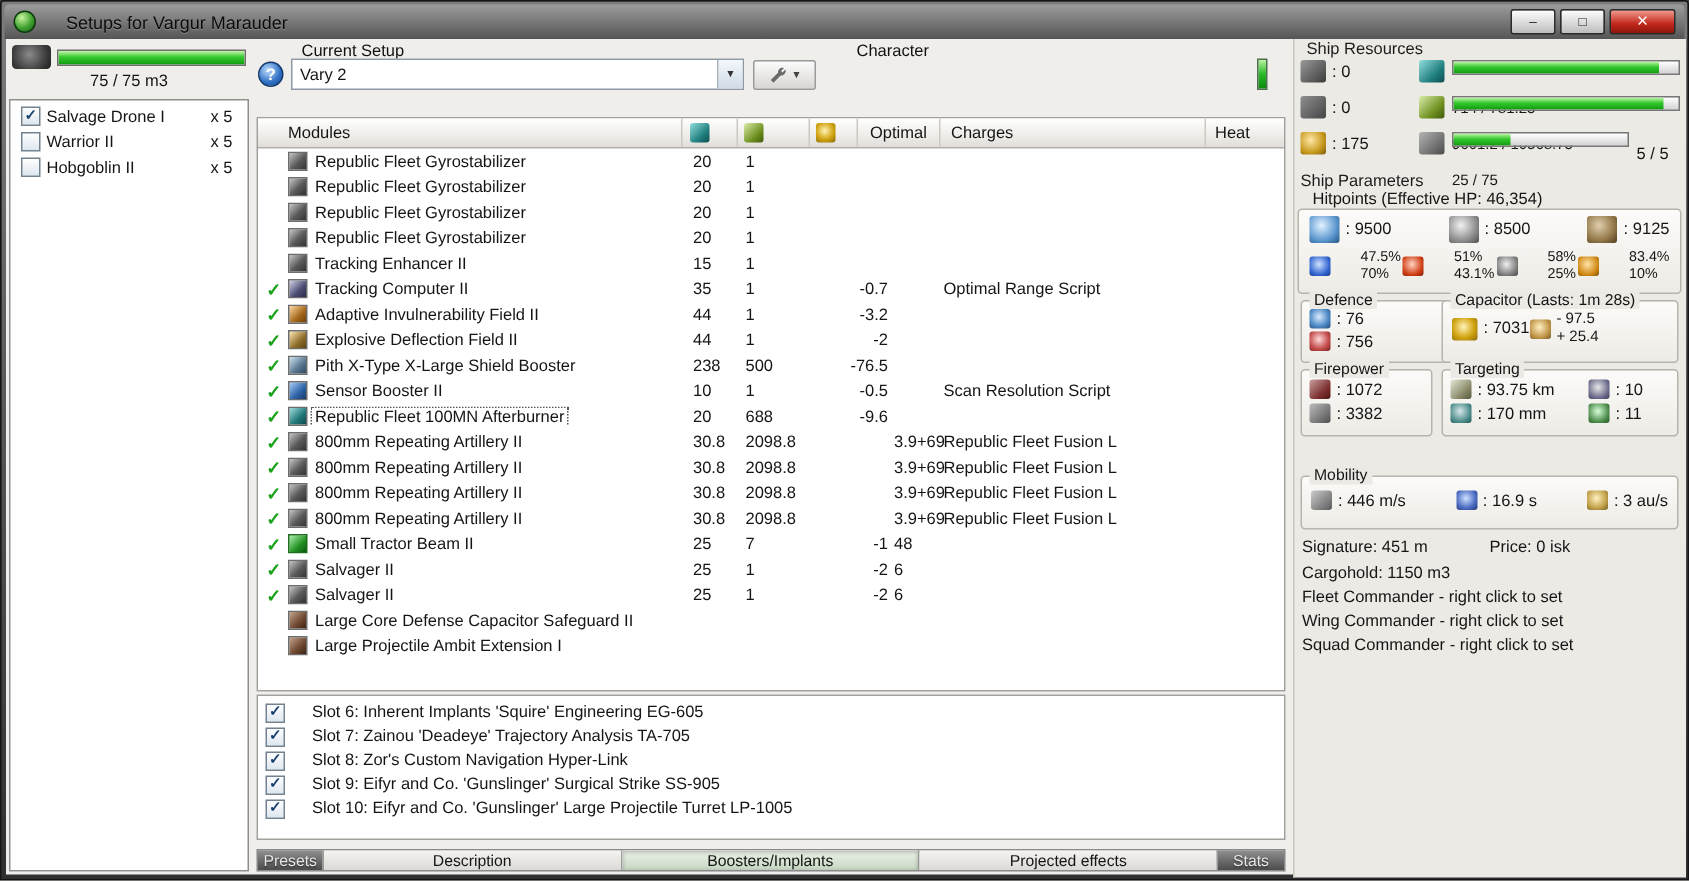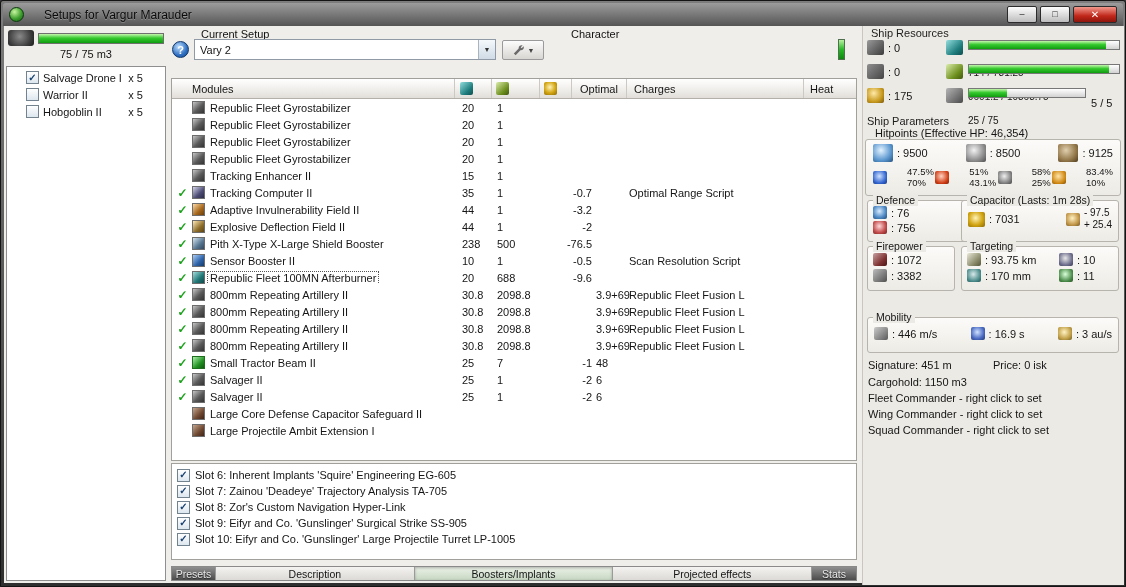--- a/index.html
+++ b/index.html
@@ -15,21 +15,21 @@
   .wbtn.close{width:44px;background:linear-gradient(#f2998d,#c0271a 60%,#8e150b);color:#fff;font-size:10px}
   
   .client{position:absolute;left:3px;right:3px;top:25px;bottom:3px;background:#f0eeea}
   
   .left-panel{position:absolute;left:2px;top:2px;width:160px;height:553px}
   .dbay-head{display:flex;align-items:center;gap:4px;height:20px;padding:1px 2px}
   .drone-bay-icon{width:26px;height:16px;border-radius:3px;background:radial-gradient(circle at 45% 40%,#8a8a8a,#3c3c3c 65%,#1c1c1c)}
   .gbar{flex:1;height:11px;border:1px solid #6f6f6f;background:linear-gradient(#fff,#cfcfcf);position:relative;overflow:hidden}
   .gfill{position:absolute;top:0;bottom:0;left:0;background:linear-gradient(#c5f7ae,#35c92e 45%,#0f9c0f)}
   .dbay-cap{text-align:center;height:14px}
-  .dronelist{position:absolute;left:0;right:0;top:38px;bottom:0;background:#fff;border:1px solid #8f8f8f;padding:2px 17px}
+  .dronelist{position:absolute;left:0;right:0;top:38px;bottom:0;background:#fff;border:1px solid #8f8f8f;padding:2px 5px}
   .drone-row{display:flex;align-items:center;gap:4px;height:17px;padding:0 2px}
   .drone-qty{margin-left:auto;padding-right:3px}
   
   .cbx{width:13px;height:13px;flex:none;border:1px solid #73828f;background:linear-gradient(#fefefe,#dde7ef);display:flex;align-items:center;justify-content:center;color:#17406e;font-weight:bold;font-size:10px;line-height:1}
   .ck-true::after{content:"✓"}
   
   .center{position:absolute;left:167px;top:0;width:686px;height:559px}
   .lbl{position:absolute;font-size:11px;color:#111}
   .help-icon{position:absolute;left:1px;top:15px;width:17px;height:17px;border-radius:50%;background:radial-gradient(circle at 38% 32%,#bfe0ff,#2f6fc2 60%,#154a8e);border:1px solid #10376b;color:#fff;display:flex;align-items:center;justify-content:center;font-weight:bold;font-size:11px}
   .help-icon::after{content:"?"}
@@ -70,21 +70,21 @@
   .sensor-booster-icon{background:linear-gradient(135deg,#a8cdfb,#2d62a6 60%,#173b69)}
   .afterburner-icon{background:linear-gradient(135deg,#9fdede,#217676 60%,#0f4a4a)}
   .tractor-beam-icon{background:linear-gradient(135deg,#aef0ae,#239223 60%,#0d5a0d);border-color:#1d6e1d}
   .invulnerability-field-icon{background:linear-gradient(135deg,#ffd9a3,#a5671c 60%,#6b3f0a)}
   .deflection-field-icon{background:linear-gradient(135deg,#ffe9b5,#8f6e2b 60%,#5c4413)}
   .tracking-computer-icon{background:linear-gradient(135deg,#d3d3ea,#4c4c74 60%,#2b2b4a)}
   .shield-booster-icon{background:linear-gradient(135deg,#d3e5f1,#567590 60%,#33495c)}
   .rig-icon{background:linear-gradient(135deg,#c5a58e,#6e4730 60%,#3e2416)}
   
   .implants{position:absolute;left:0;top:437px;width:686px;height:97px;background:#fff;border:1px solid #a2a09b;padding:3px 2px}
-  .imp-row{display:flex;align-items:center;gap:5px;height:16px;padding-left:3px}
+  .imp-row{display:flex;align-items:center;gap:18px;height:16px;padding-left:3px}
   
   .tabbar{position:absolute;left:0;top:540px;width:686px;height:15px;display:flex;border:1px solid #8a8a8a;background:#ddd}
   .tab{display:flex;align-items:center;justify-content:center;font-size:10.5px;border-right:1px solid #9a9a9a;height:100%;white-space:nowrap}
   .tab:last-child{border-right:none}
   .tab-dark{width:44px;background:linear-gradient(#8f8f8f,#4c4c4c);color:#e6e6e6;text-shadow:0 1px 1px #222}
   .tab-flat{flex:1;background:linear-gradient(#f4f3f1,#dcdad6)}
   .tab-active{flex:1;background:linear-gradient(#edf3e9,#c6d6c2);box-shadow:inset 0 1px 3px rgba(0,0,0,.28)}
   
   .right-panel{position:absolute;left:858px;top:0;width:262px;height:559px;background:#eceae5;border-left:1px solid #c9c6c0;padding:0}
   .rp-title{position:absolute;font-size:11px;color:#1c1c1c}
@@ -641,21 +641,21 @@
               <span>: 76</span>
             </span>
           <span class="stat">
               <span class="icn sm defence-icon"></span>
               <span>: 756</span>
             </span>
         </div>
       </div>
       <div class="grp" style="left:98px;top:174px;width:158px;height:42px">
         <span class="grp-title">Capacitor (Lasts: 1m 28s)</span>
-        <div style="padding:6px 6px 0 6px;display:flex;align-items:center;justify-content:space-between">
+        <div style="padding:6px 6px 0 6px;display:flex;align-items:center;justify-content:flex-start">
           <span class="stat">
               <span class="icn capacitor-icon"></span>
               <span>: 7031</span>
             </span>
           <span class="stat">
               <span class="icn sm cap-delta-icon"></span>
             <span style="display:flex;flex-direction:column;font-size:10px;line-height:1.2">
               <span>- 97.5</span>
               <span>+ 25.4</span>
             </span>

